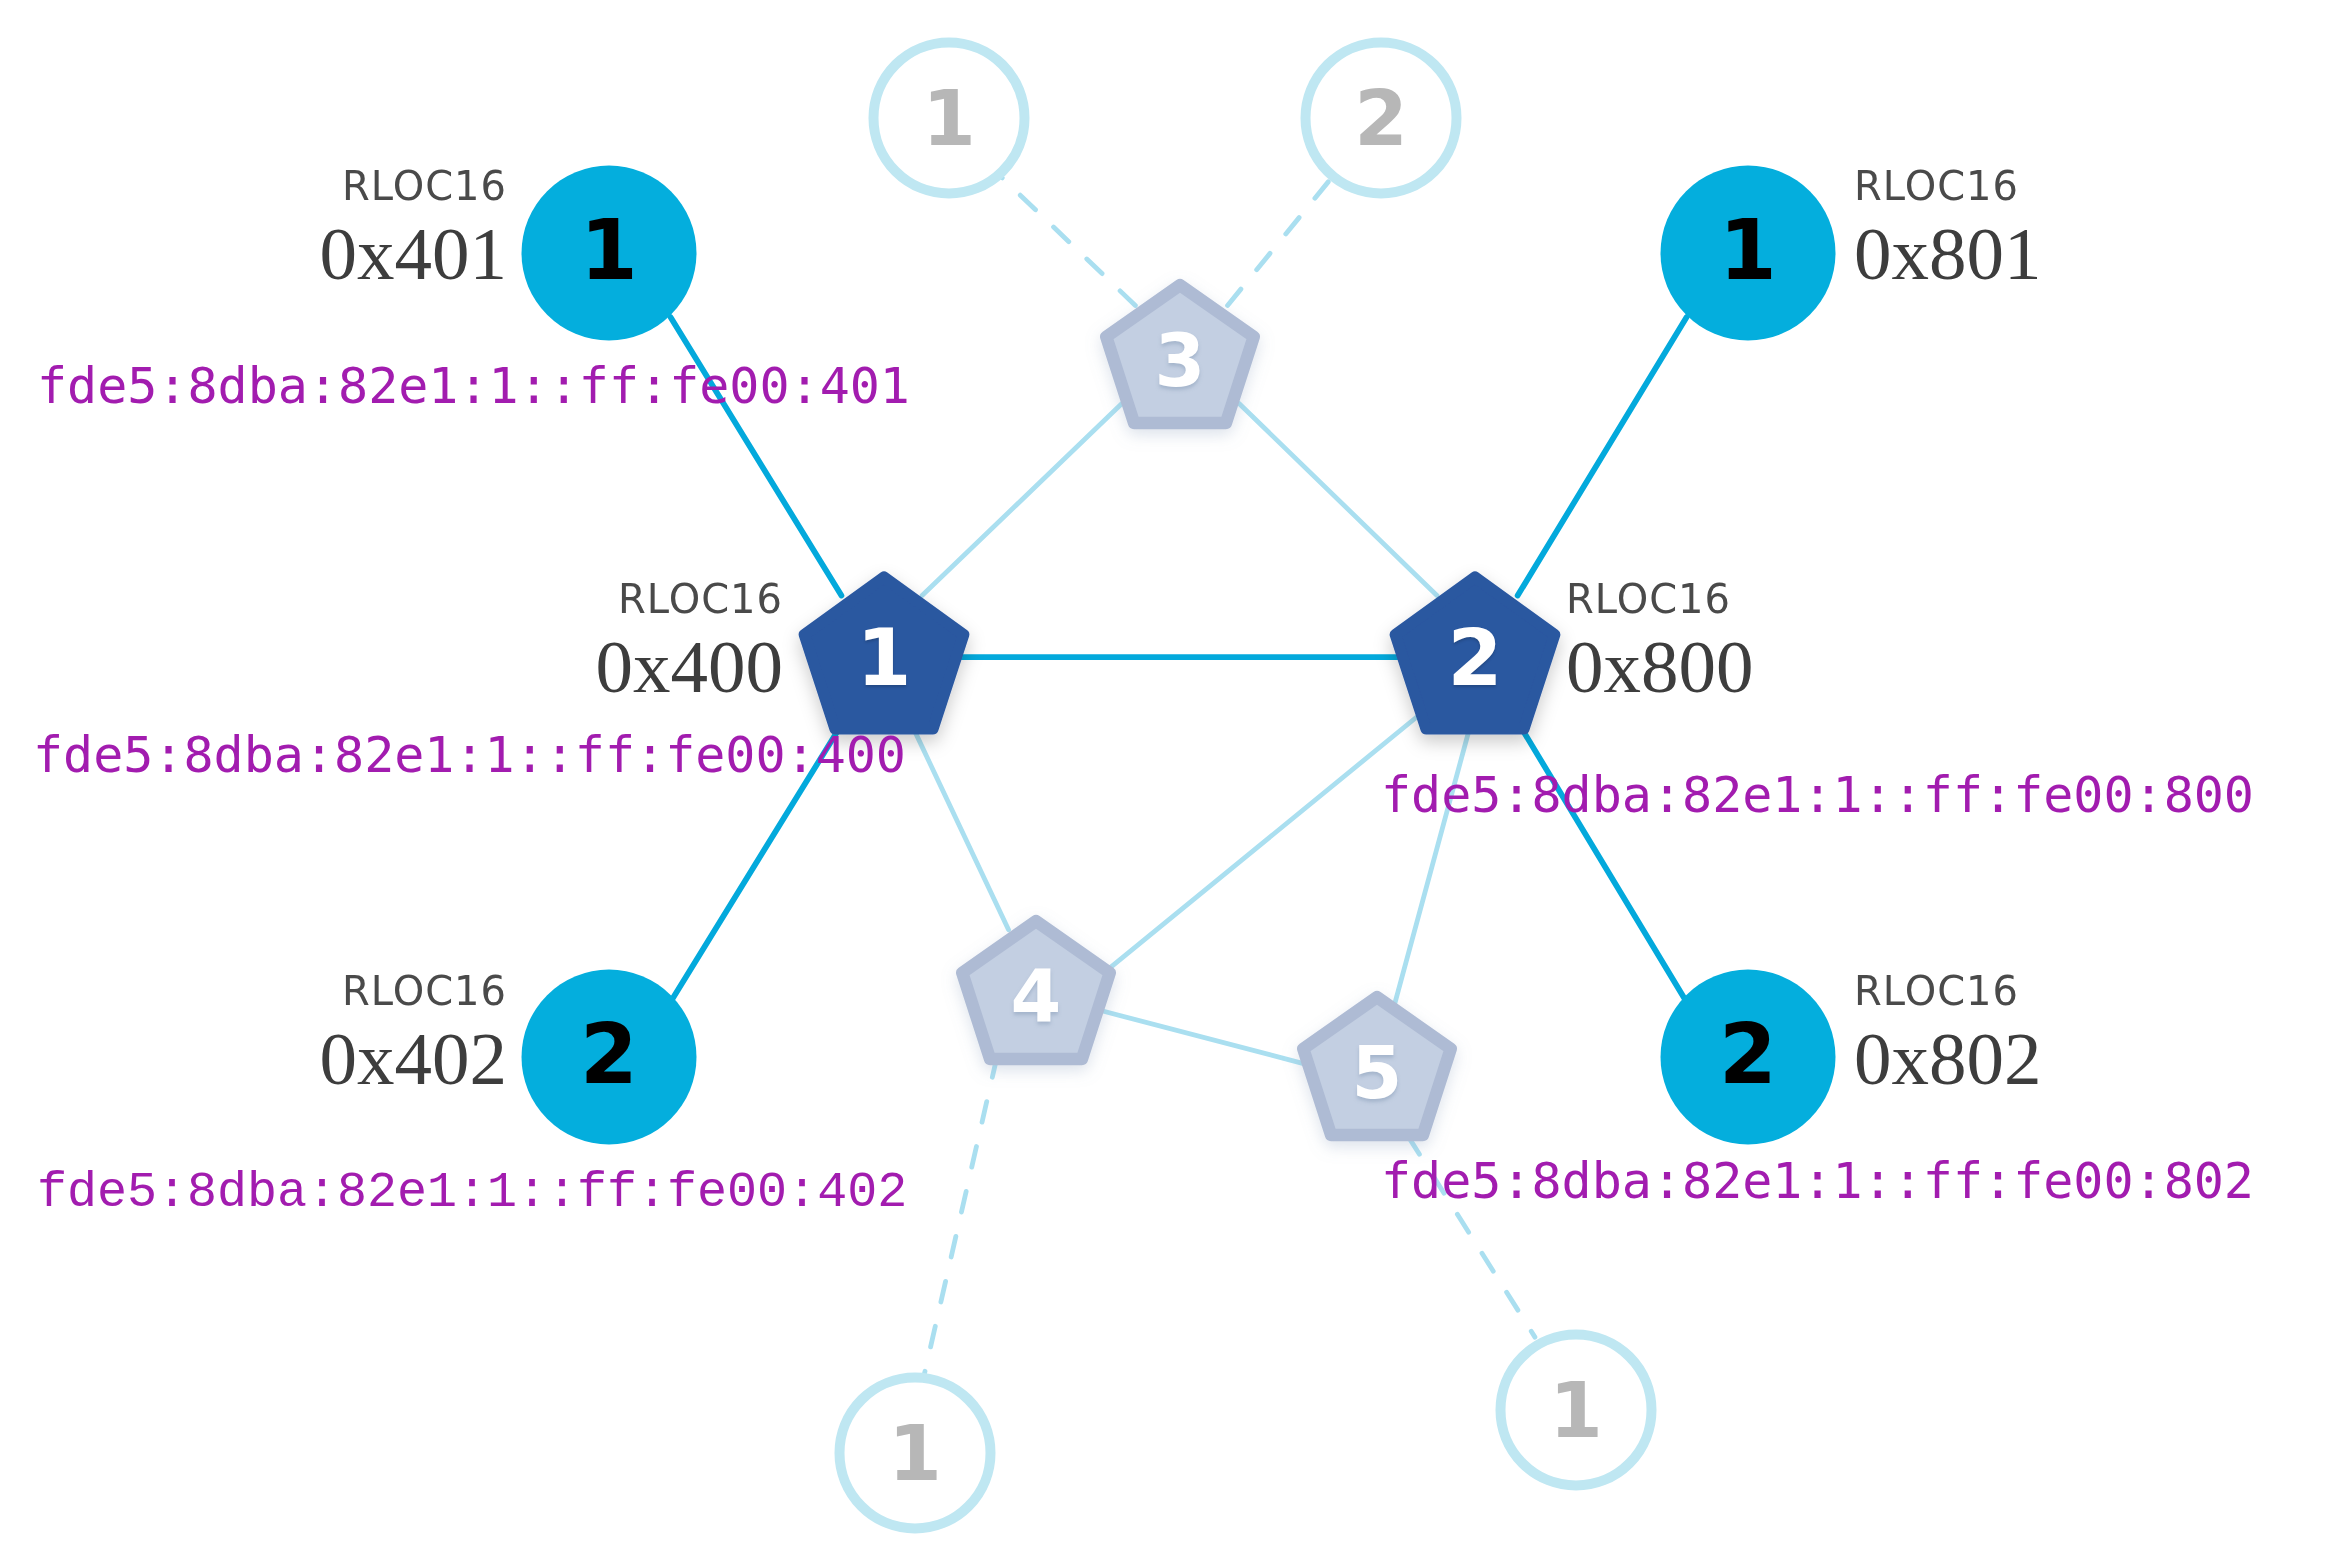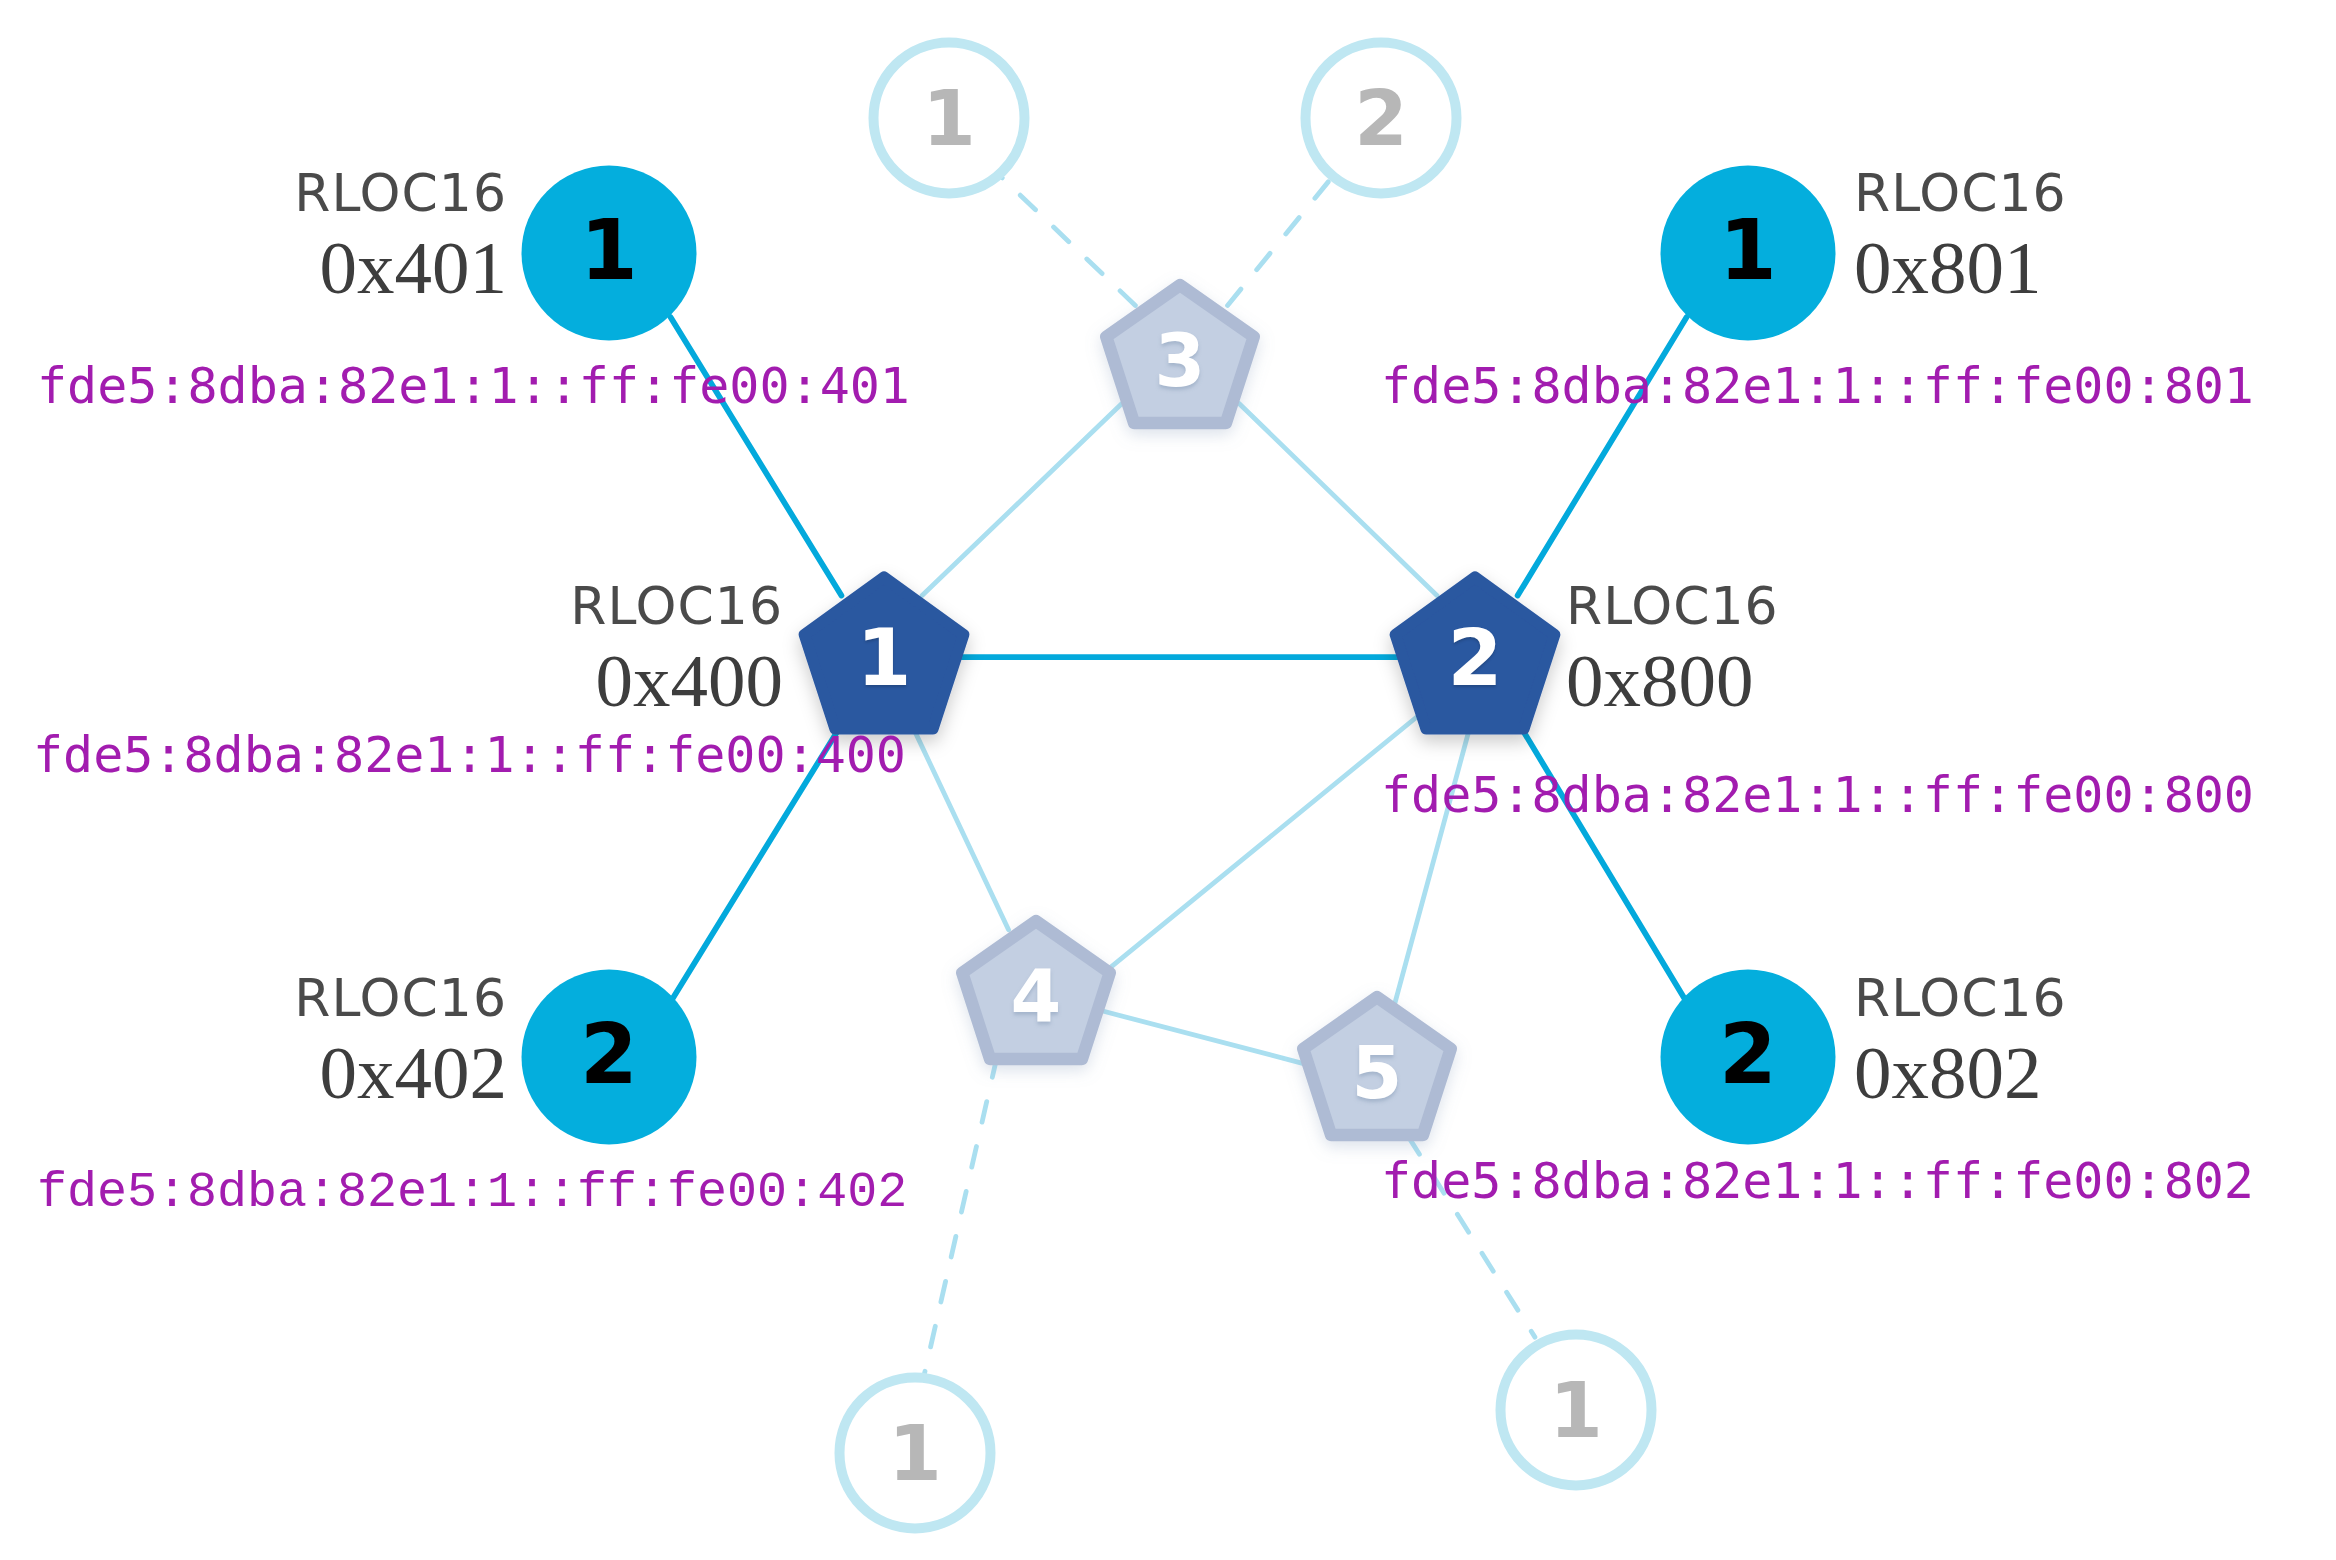--- a/index.html
+++ b/index.html
@@ -106,21 +106,21 @@
     text-shadow: 0 2.9px 3.8px rgba(140,160,185,0.55);
   }
 
   
   .annot {
     position: absolute;
     color: #3d3d3d;
   }
   .annot .rloc-caption {
     font-family: "DejaVu Sans", "Liberation Sans", sans-serif;
-    font-size: 52px;
+    font-size: 40px;
     letter-spacing: 1px;
     color: #4a4a4a;
     white-space: nowrap;
   }
   .annot .rloc-value {
     font-family: Liberation Serif, serif;
     font-size: 75px;
     color: #3d3d3d;
     white-space: nowrap;
     margin-top: 1.9px;
@@ -233,21 +233,20 @@
   <div class="annot left" style="left:248px; top:163px; width:259px;">
     <div class="rloc-caption">RLOC16</div>
     <div class="rloc-value">0x401</div>
   </div>
   <div class="ipv6" style="left:37px; top:357px;">fde5:8dba:82e1:1::ff:fe00:401</div>
 
   <div class="annot right" style="left:1854px; top:163px; width:461px;">
     <div class="rloc-caption">RLOC16</div>
     <div class="rloc-value">0x801</div>
   </div>
-  <div class="ipv6" style="left:1381px; top:357px;">fde5:8dba:82e1:1::ff:fe00:801</div>
 
   <div class="annot left" style="left:524px; top:576px; width:259px;">
     <div class="rloc-caption">RLOC16</div>
     <div class="rloc-value">0x400</div>
   </div>
   <div class="ipv6" style="left:33px; top:726px;">fde5:8dba:82e1:1::ff:fe00:400</div>
 
   <div class="annot right" style="left:1566px; top:576px; width:461px;">
     <div class="rloc-caption">RLOC16</div>
     <div class="rloc-value">0x800</div>

